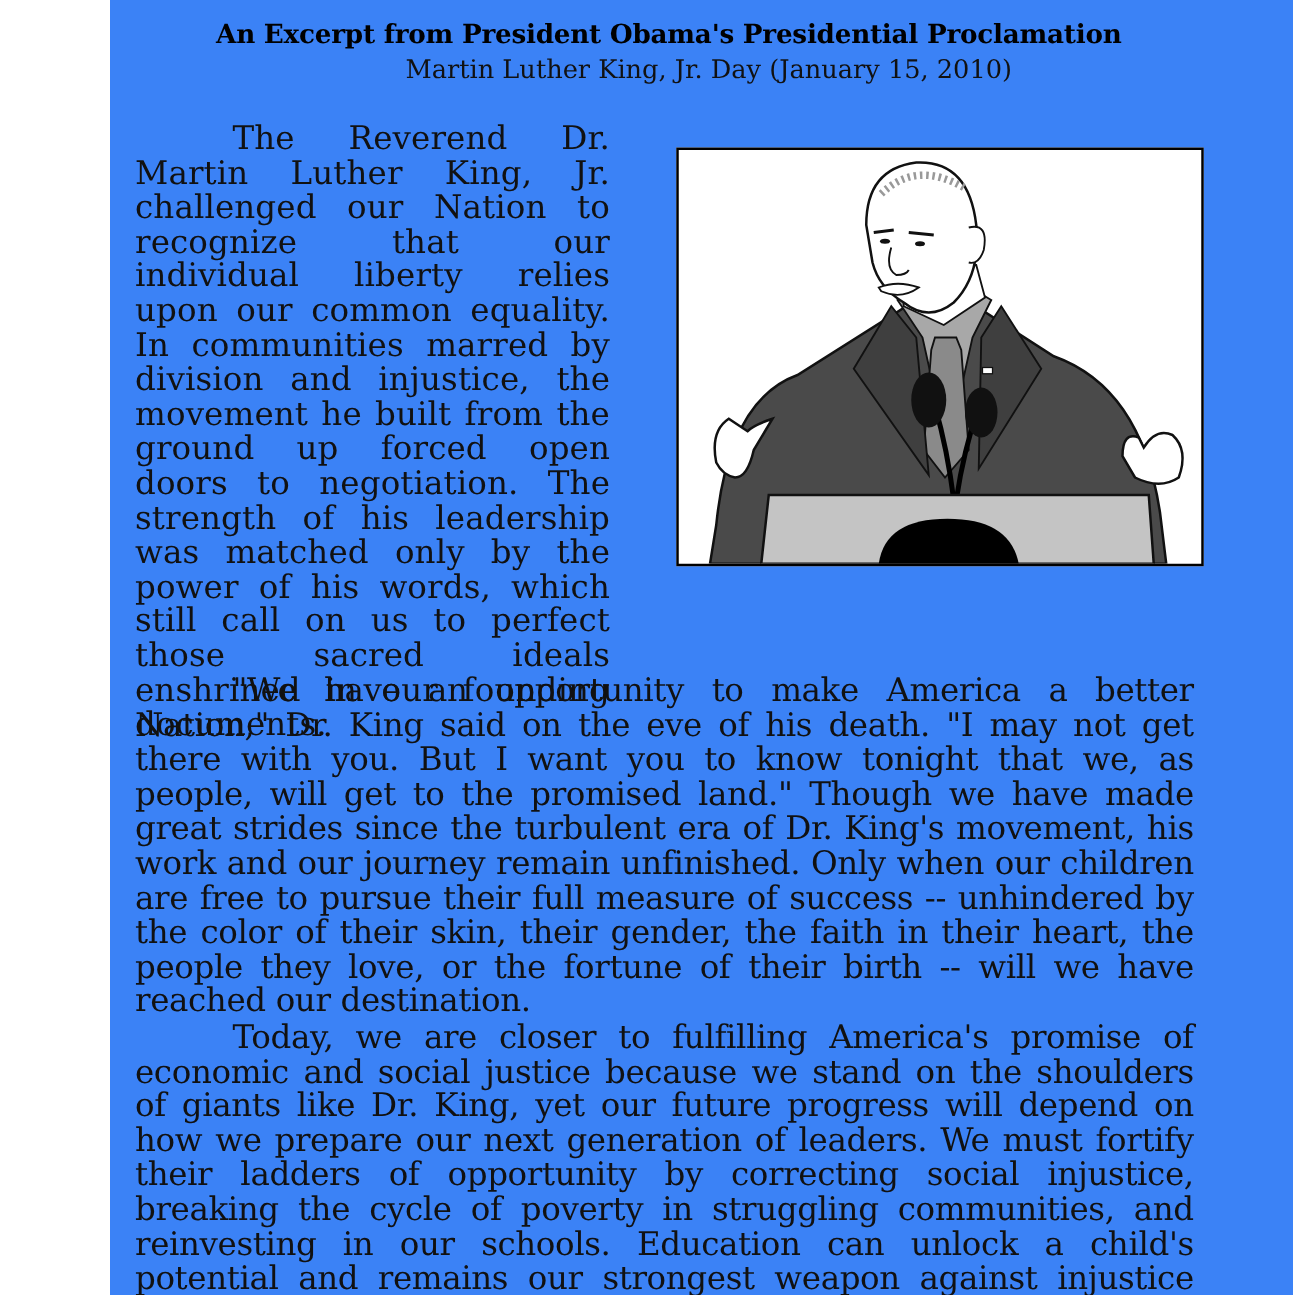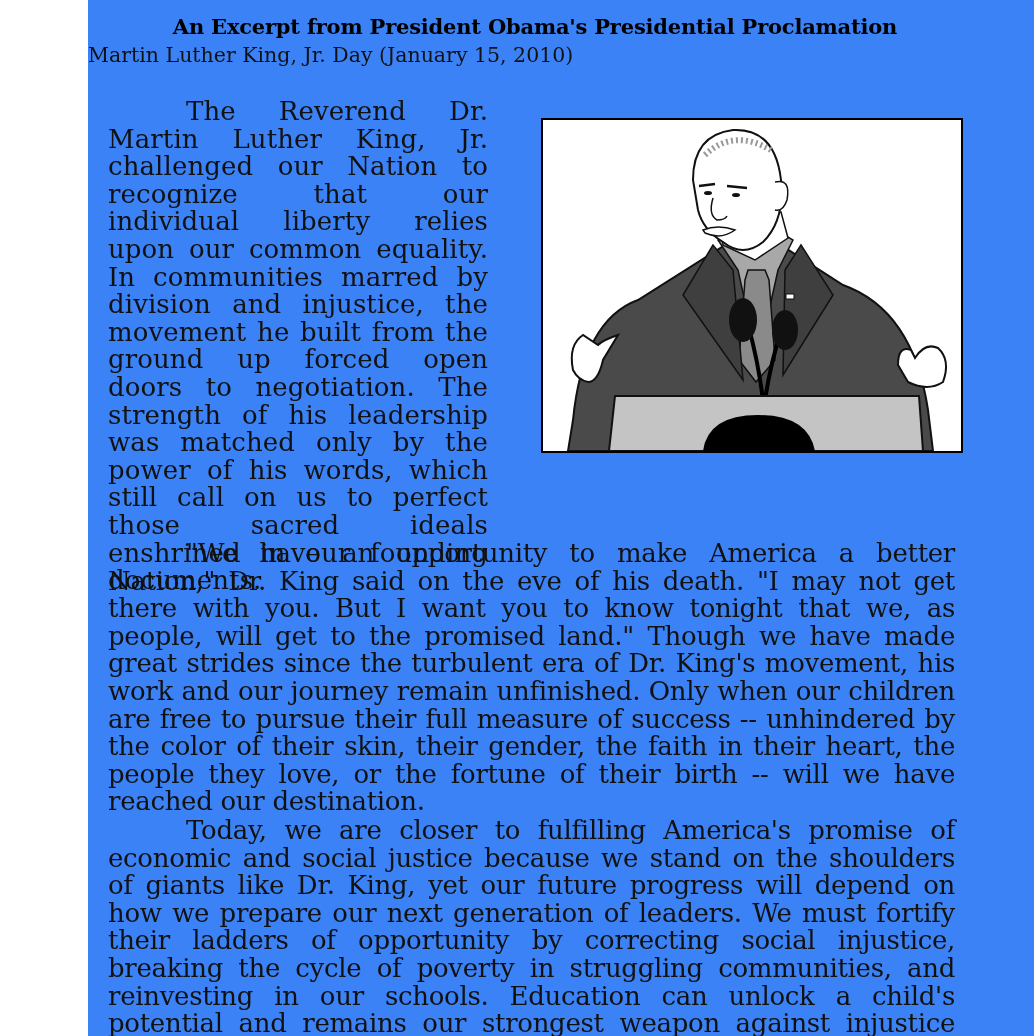--- a/index.html
+++ b/index.html
@@ -40,24 +40,26 @@
       font-size: 21px;
       color: #000;
       letter-spacing: -0.2px;
       white-space: nowrap;
     }
     .subtitle {
       position: absolute;
       left: 0;
       top: 43px;
       width: 894px;
+      text-align: center;
       font-family: "DejaVu Serif", serif;
       font-size: 20.5px;
       color: #111;
       white-space: nowrap;
+      padding-left: 32px;
     }
     .para {
       position: absolute;
       font-family: "DejaVu Serif", serif;
       font-size: 26px;
       line-height: 27.6px;
       color: #111;
       text-align: justify;
       text-indent: 78px;
       margin: 0;

